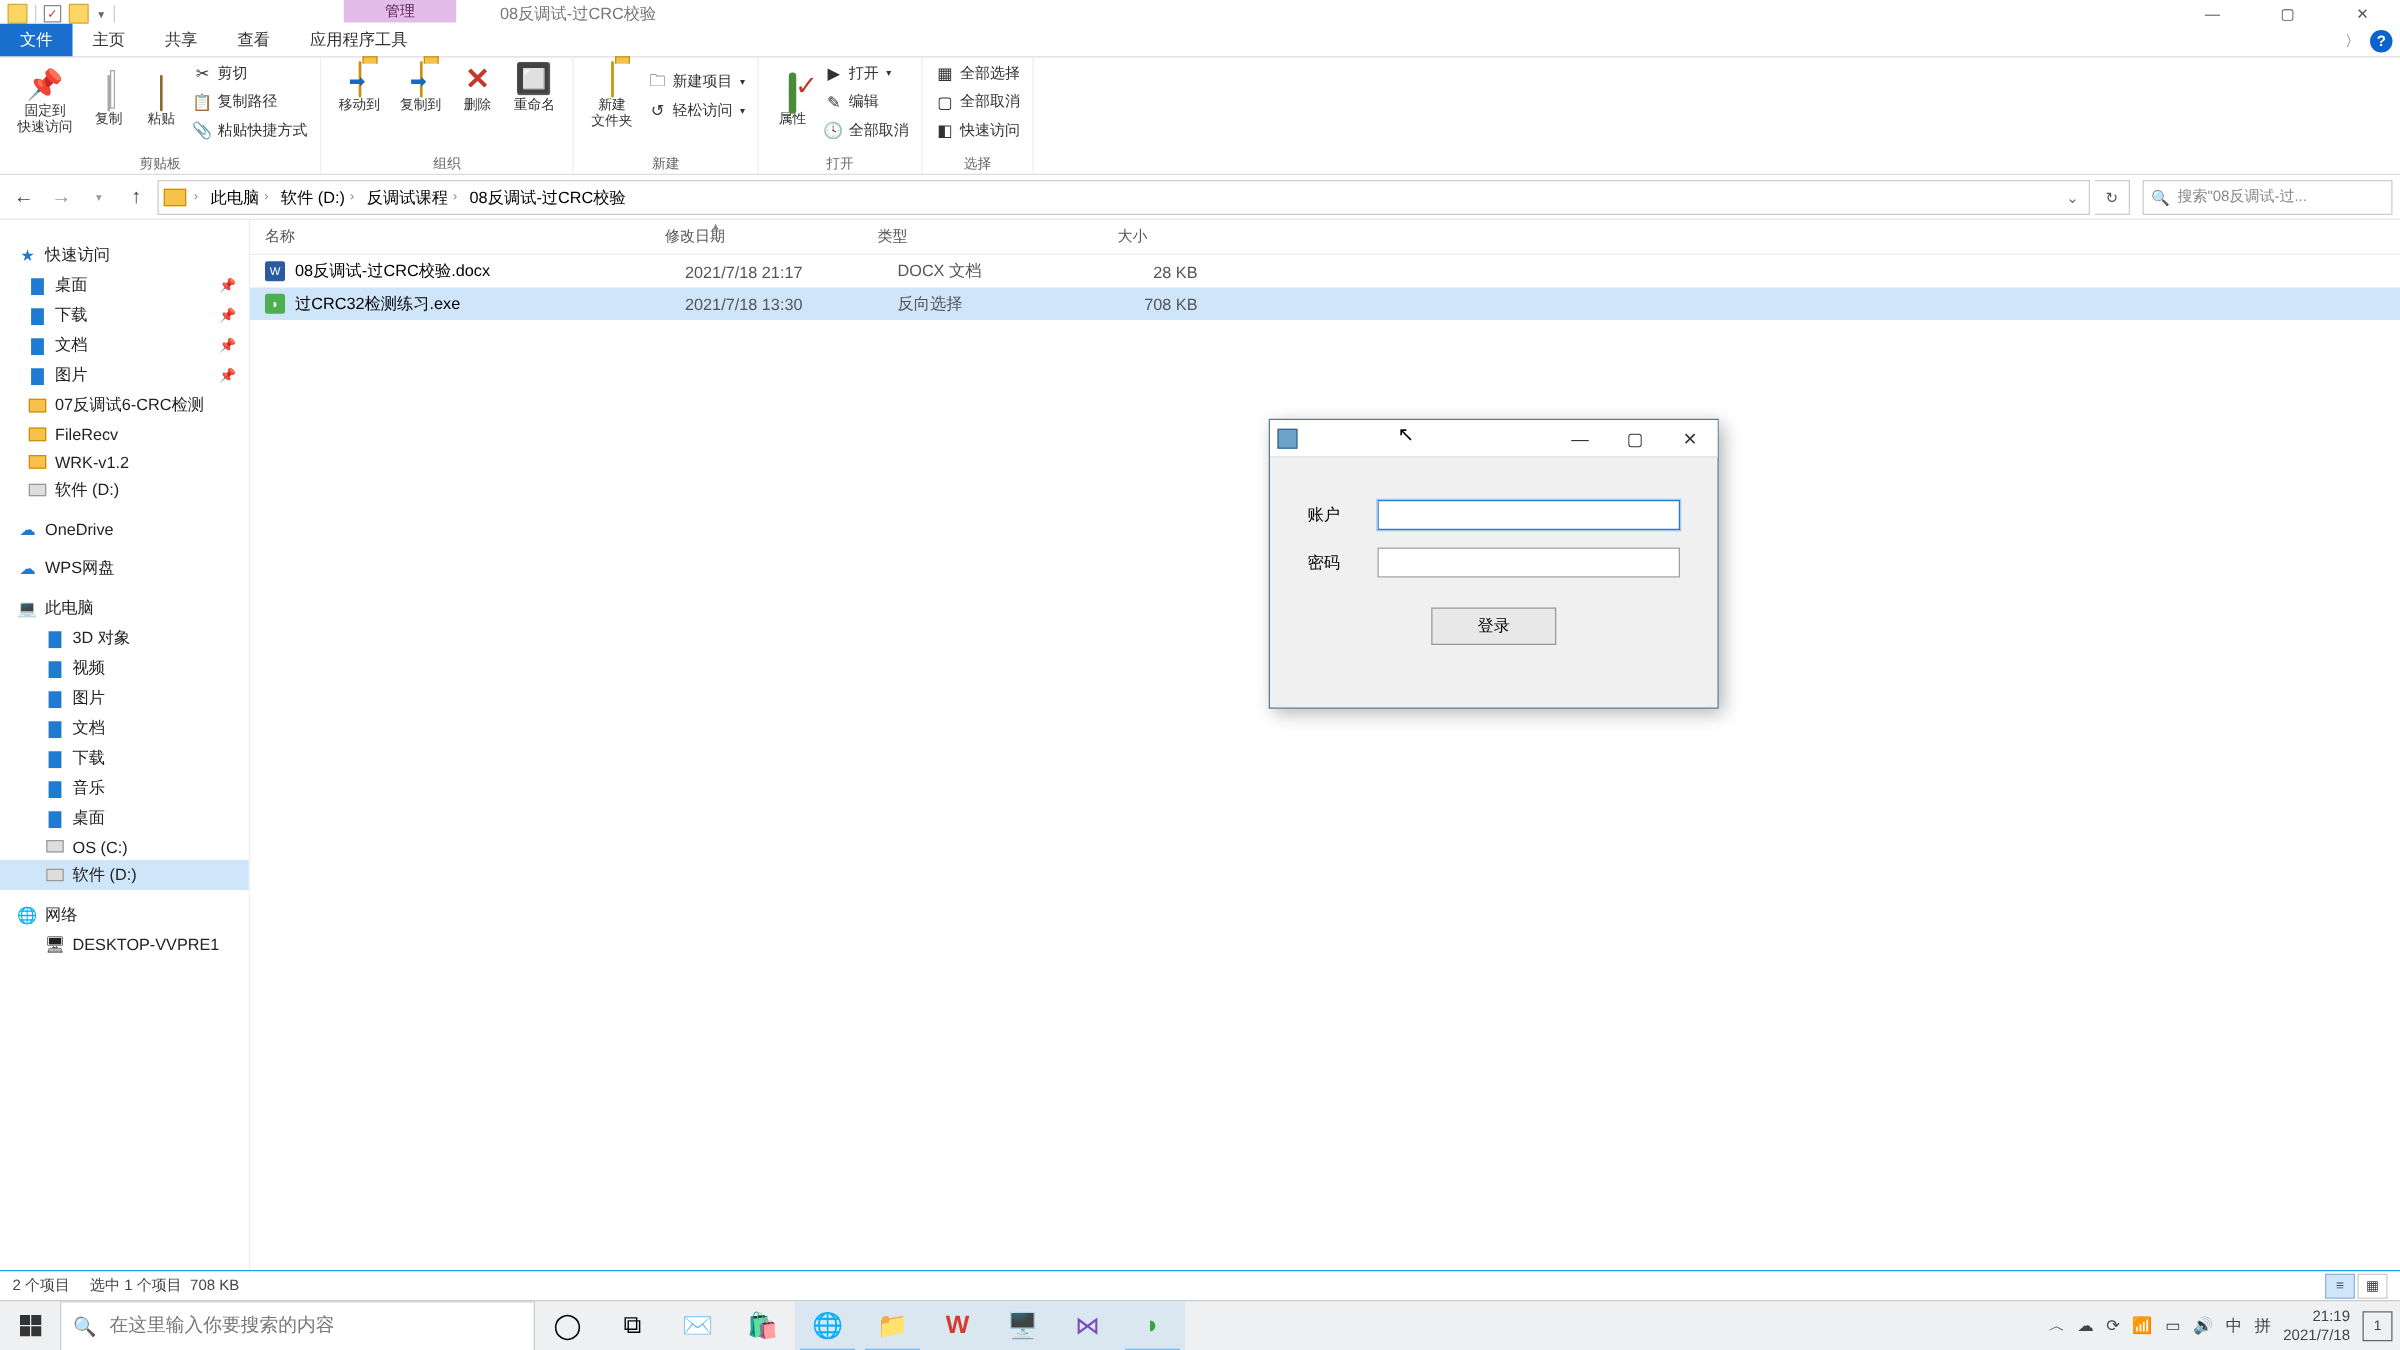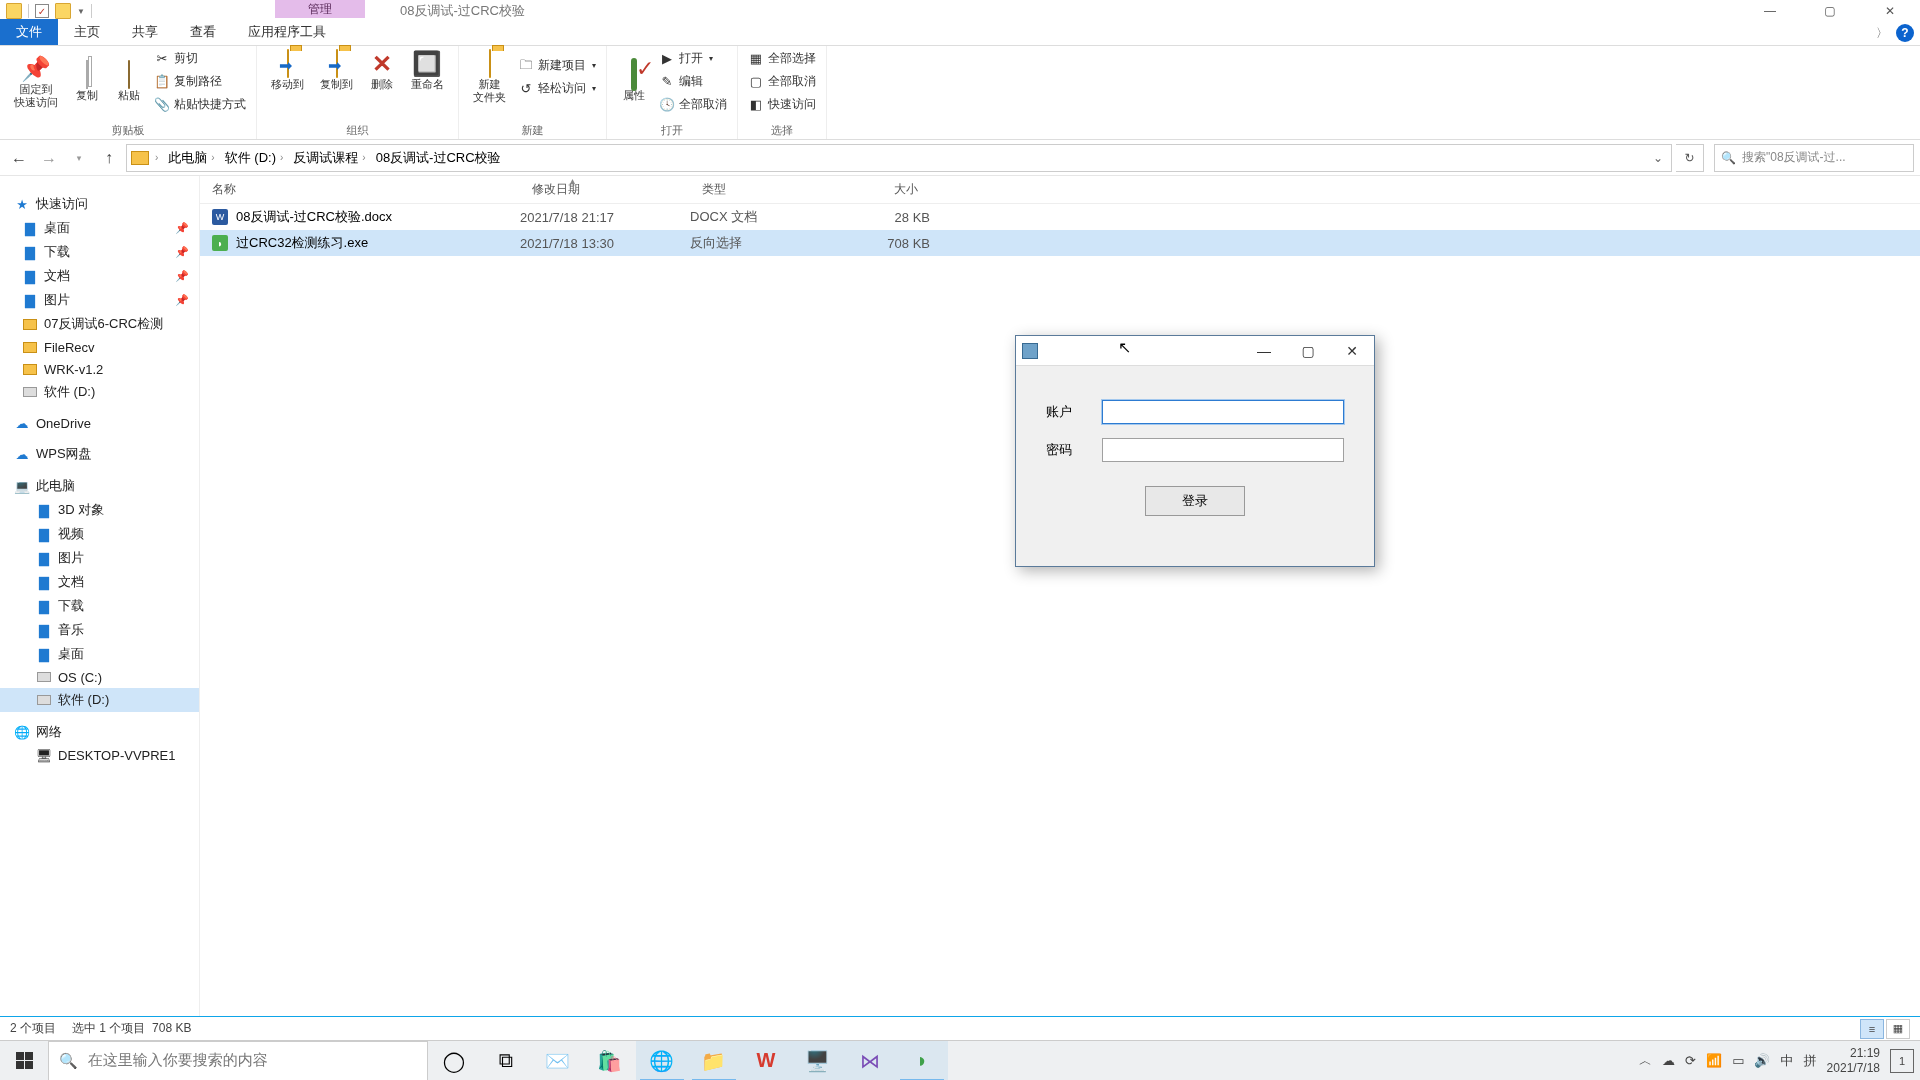--- a/index.html
+++ b/index.html
@@ -77,21 +77,21 @@
 .columns { display: flex; height: 28px; align-items: center; border-bottom: 1px solid #eee; color: #555; font-size: 12px; }
 .col { padding: 0 12px; }
 .col.name { width: 320px; }
 .col.date { width: 170px; }
 .col.type { width: 140px; }
 .col.size { width: 100px; text-align: right; }
 .sort-ind { position: absolute; left: 370px; top: -1px; font-size: 10px; color: #888; }
 .file-row { display: flex; height: 26px; align-items: center; font-size: 13px; padding-left: 12px; }
 .file-row.selected { background: #cfe5f9; }
 .file-row .fname { width: 308px; display: flex; align-items: center; gap: 8px; }
-.file-row .fdate { width: 170px; color: #555; }
+.file-row .fdate { width: 170px; color: #555; margin-left: 28px; }
 .file-row .ftype { width: 140px; color: #555; }
 .file-row .fsize { width: 100px; text-align: right; color: #555; }
 .fi-docx { width: 16px; height: 16px; background: #2c5aa0; color: #fff; font-size: 9px; display: flex; align-items: center; justify-content: center; border-radius: 2px; }
 .fi-exe { width: 16px; height: 16px; background: #4caf50; color: #fff; font-size: 10px; display: flex; align-items: center; justify-content: center; border-radius: 2px; }
 
 
 .statusbar { height: 24px; border-top: 1px solid #0ea5e9; display: flex; align-items: center; padding: 0 10px; gap: 16px; font-size: 12px; color: #444; }
 .statusbar .right { margin-left: auto; display: flex; gap: 2px; }
 .view-toggle { width: 24px; height: 20px; border: 1px solid #ccc; display: flex; align-items: center; justify-content: center; font-size: 11px; }
 .view-toggle.active { background: #cfe5f9; border-color: #8ab6e0; }

